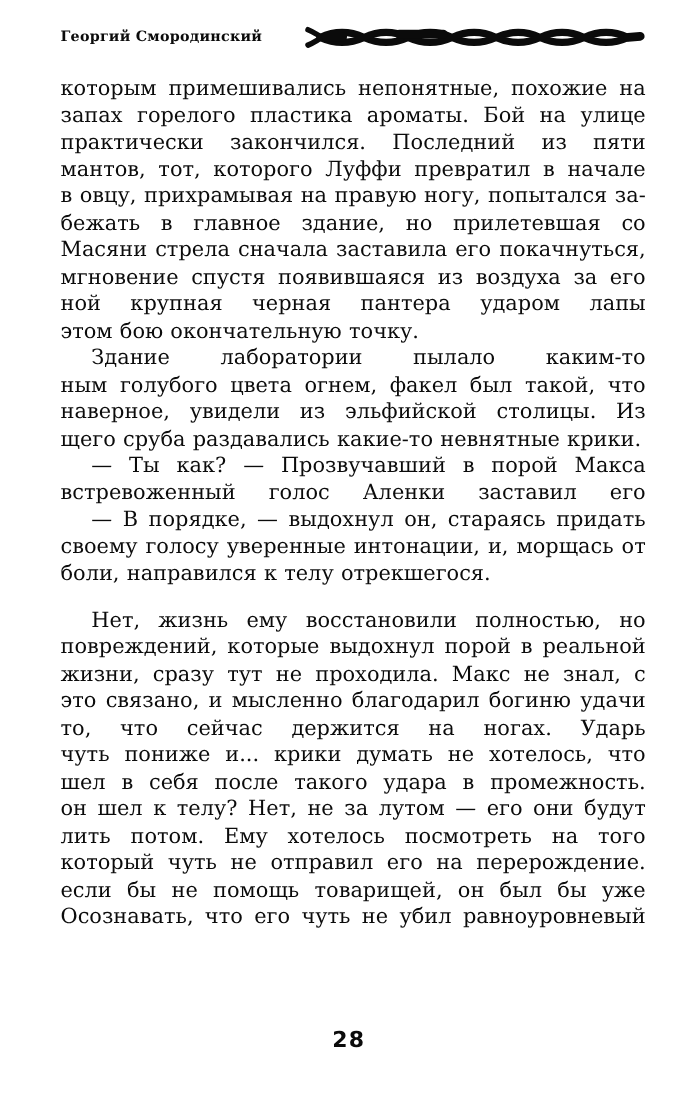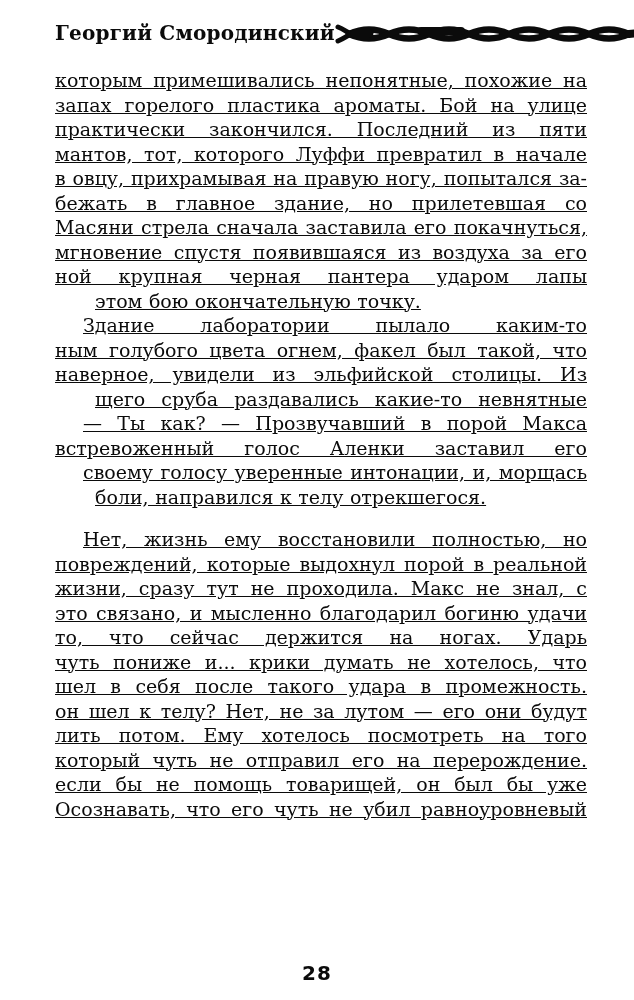--- a/index.html
+++ b/index.html
@@ -22,59 +22,57 @@
     left: 55px;
     width: 532px;
     height: 26px;
     display: flex;
     align-items: center;
     justify-content: space-between;
   }
   .author {
     font-family: "DejaVu Serif", serif;
     font-weight: bold;
-    font-size: 20px;
+    font-size: 13px;
     letter-spacing: 0.2px;
     white-space: nowrap;
   }
   .ornament {
     display: block;
     margin-top: 2px;
   }
   .body-text {
     position: absolute;
     top: 68px;
     left: 55px;
     width: 532px;
   }
-  .para { margin: 0; text-decoration: underline; }
+  .para { margin: 0; }
   .para.gap { margin-top: 18px; }
   .line {
     font-size: 19px;
     line-height: 24.5px;
     height: 24.5px;
     overflow: hidden;
     text-align: justify;
     text-align-last: justify;
     word-spacing: 0.5px;
   }
   .line.last {
     text-align-last: left;
-    margin-left: 40px;
   }
   .para.indent .line:first-child {
     text-indent: 28px;
   }
   .footer {
     position: absolute;
     top: 933px;
     left: 0;
     width: 634px;
     text-align: center;
-    margin-top: 28px;
   }
   .page-number {
     font-family: "DejaVu Sans", sans-serif;
     font-weight: bold;
     font-size: 20px;
     letter-spacing: 1px;
   }
 </style>
 </head>
 <body>
@@ -115,20 +113,21 @@
         <div class="line">Здание лаборатории пылало каким-то неестествен-</div>
         <div class="line">ным голубого цвета огнем, факел был такой, что его,</div>
         <div class="line">наверное, увидели из эльфийской столицы. Из горя-</div>
         <div class="line last">щего сруба раздавались какие-то невнятные крики.</div>
       </div>
       <div class="para indent">
         <div class="line">— Ты как? — Прозвучавший в порой Макса</div>
         <div class="line">встревоженный голос Аленки заставил его вымучен-</div>
       </div>
       <div class="para indent">
+        <div class="line">— В порядке, — выдохнул он, стараясь придать</div>
         <div class="line">своему голосу уверенные интонации, и, морщась от</div>
         <div class="line last">боли, направился к телу отрекшегося.</div>
       </div>
       <div class="para indent gap">
         <div class="line">Нет, жизнь ему восстановили полностью, но боль</div>
         <div class="line">повреждений, которые выдохнул порой в реальной</div>
         <div class="line">жизни, сразу тут не проходила. Макс не знал, с чем</div>
         <div class="line">это связано, и мысленно благодарил богиню удачи за</div>
         <div class="line">то, что сейчас держится на ногах. Ударь отрекшийся</div>
         <div class="line">чуть пониже и... крики думать не хотелось, что было</div>

